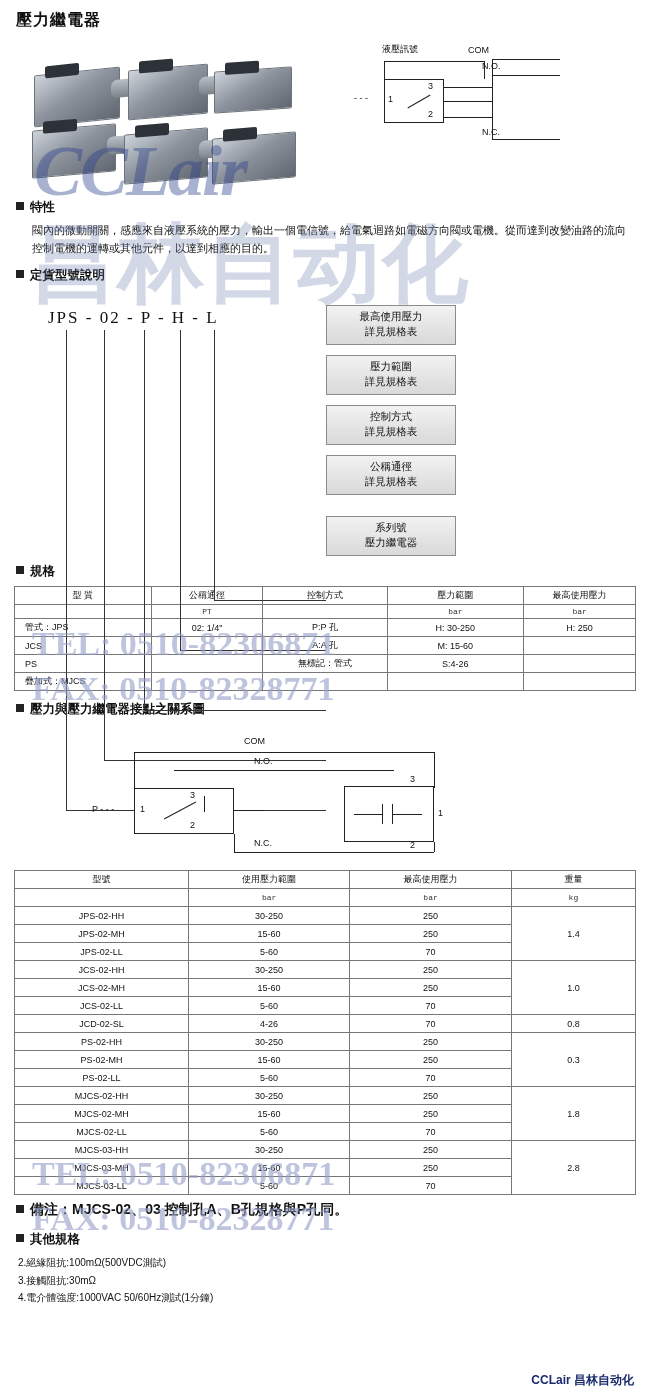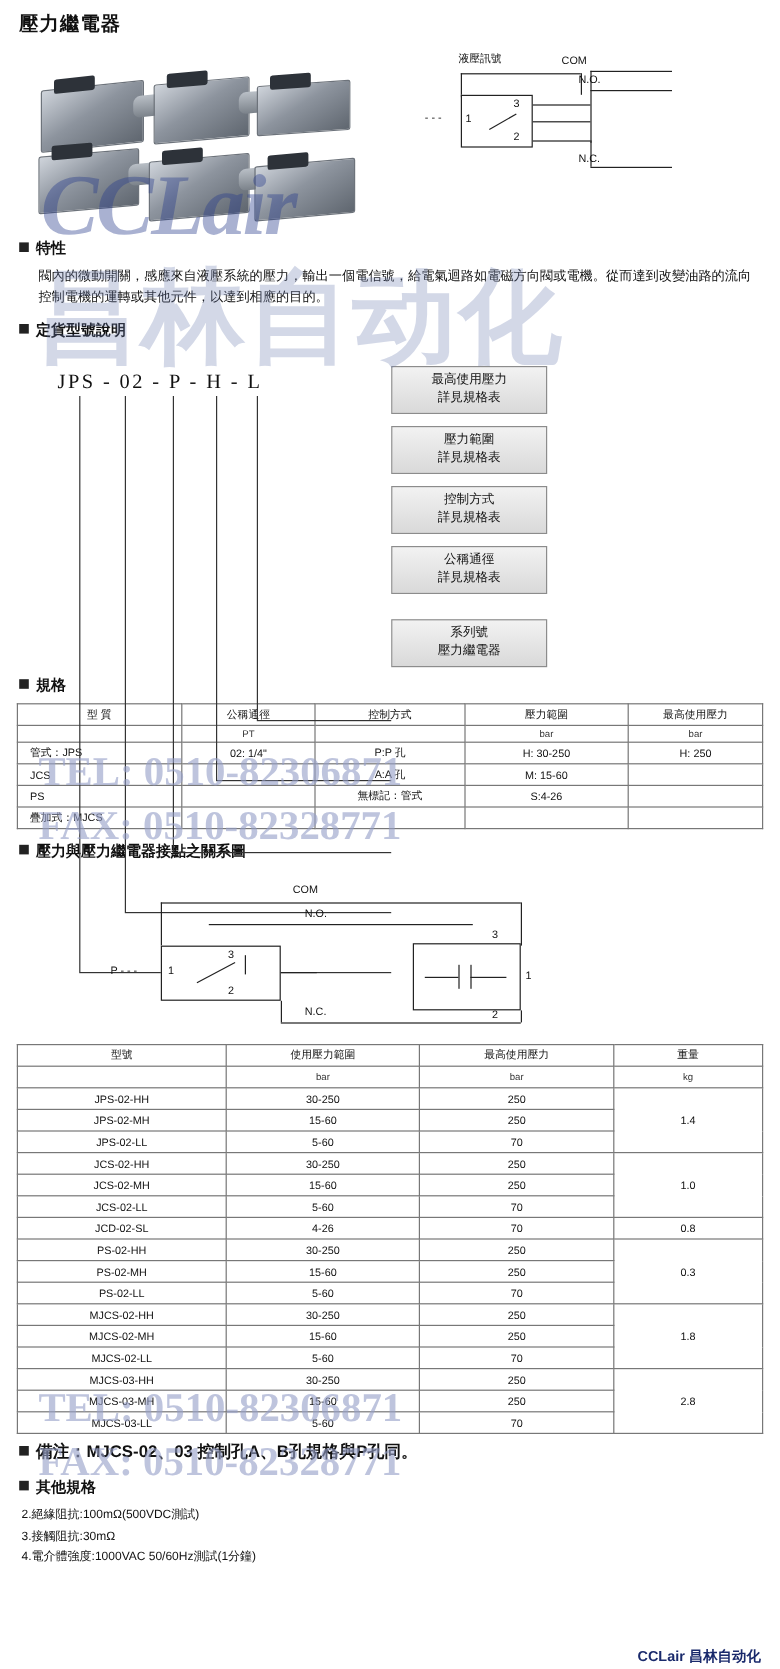--- a/index.html
+++ b/index.html
@@ -67,21 +67,21 @@
     line-height:1.45;
   }
   .leader { position:absolute; background:#333; }
 
   
   table { border-collapse:collapse; width:100%; font-size:9px; }
   table th, table td { border:1px solid #777; text-align:center; padding:2px 3px; }
   table th { font-weight:normal; }
   .spec-table td { height:16px; }
   .spec-table .lcell { text-align:left; padding-left:10px; }
-  .unit { font-size:8px; color:#333; }
+  .unit { font-size:8px; color:#333;font-family:Liberation Mono, monospace; }
 
   .spec2 { margin-top:6px; }
   .spec2 td, .spec2 th { height:18px; }
 
   
   .wire-area { position:relative; height:140px; margin-top:4px; }
   .wline { position:absolute; background:#222; }
   .wbox { position:absolute; border:1px solid #222; background:#fff; }
   .wlbl { position:absolute; font-size:9px; }
 

